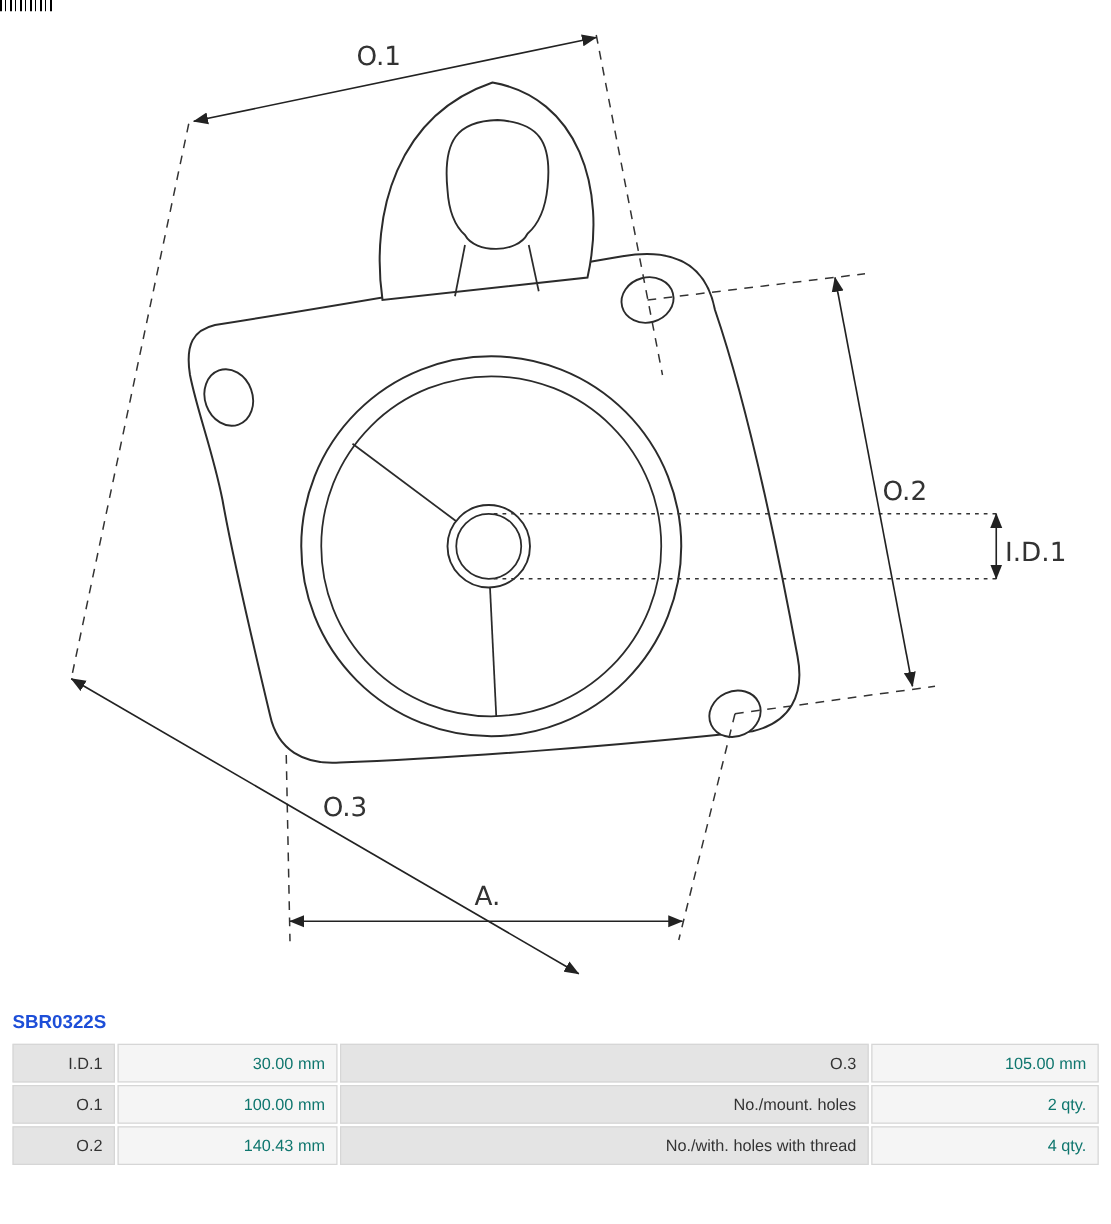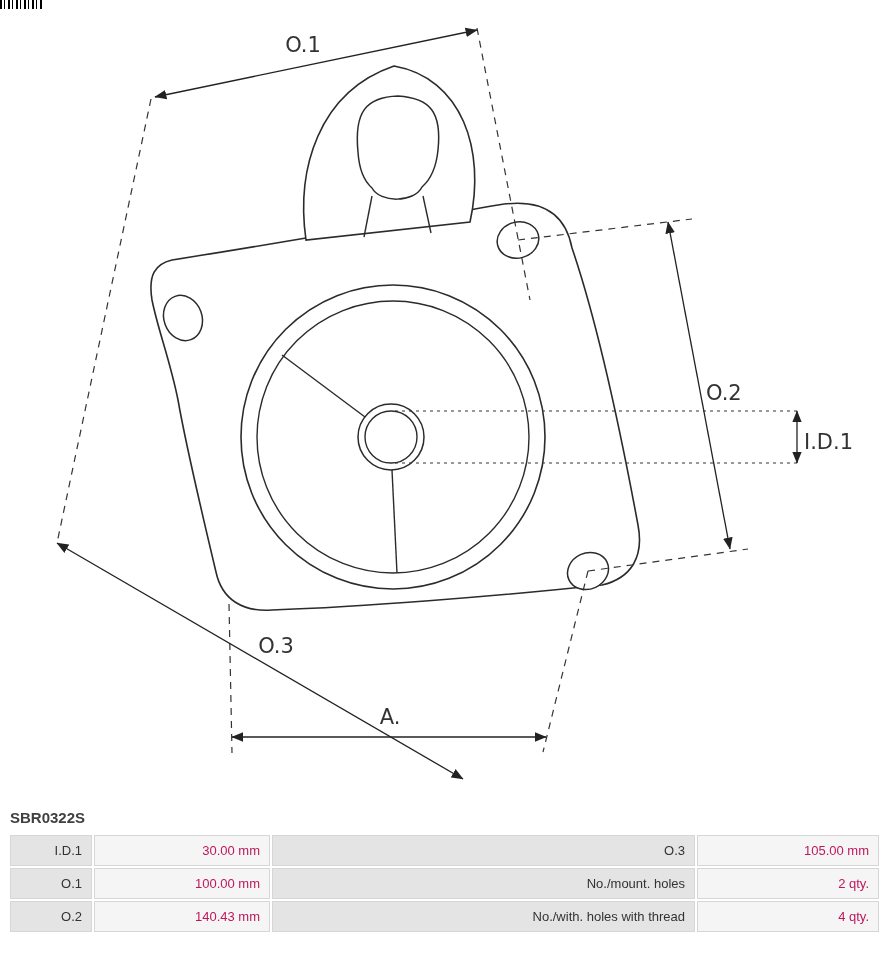--- a/index.html
+++ b/index.html
@@ -2,26 +2,26 @@
 <html><head>
 <meta charset="utf-8">
 <style>
   html,body{margin:0;padding:0;background:#fff;}
   body{width:889px;font-family:"Liberation Sans",sans-serif;color:#333;position:relative;}
   .barcode{position:absolute;top:0;left:0;width:42px;height:9px;
     background:repeating-linear-gradient(90deg,#000 0 2px,#fff 2px 4px,#000 4px 5px,#fff 5px 8px);}
   .drawing-wrap{width:889px;height:800px;overflow:hidden;}
   svg{display:block;}
   svg text{font-family:"DejaVu Sans",sans-serif;font-size:21px;fill:#333;}
-  .part-number{margin:9px 0 7px 10px;font-size:15px;font-weight:bold;color:#404040;}
+  .part-number{margin:9px 0 7px 10px;font-size:15px;font-weight:bold;color:#1d4ed8;}
   table.specs{border-collapse:separate;border-spacing:2px;width:873px;margin:0 8px;table-layout:fixed;}
   table.specs td{border:1px solid #d6d6d6;font-size:13px;padding:7px 9px;text-align:right;
     white-space:nowrap;overflow:hidden;}
   td.k{background:#e4e4e4;color:#333;}
-  td.v{background:#f5f5f5;color:#be185d;}
+  td.v{background:#f5f5f5;color:#0f766e;}
 </style>
 </head>
 <body>
 
 <div class="barcode"></div>
 
 <div class="drawing-wrap">
 <svg width="889" height="800" viewBox="0 0 889 800">
   <defs>
     <marker id="arr" viewBox="0 0 10 8" refX="9.5" refY="4" markerWidth="12" markerHeight="10" orient="auto-start-reverse" markerUnits="userSpaceOnUse">

